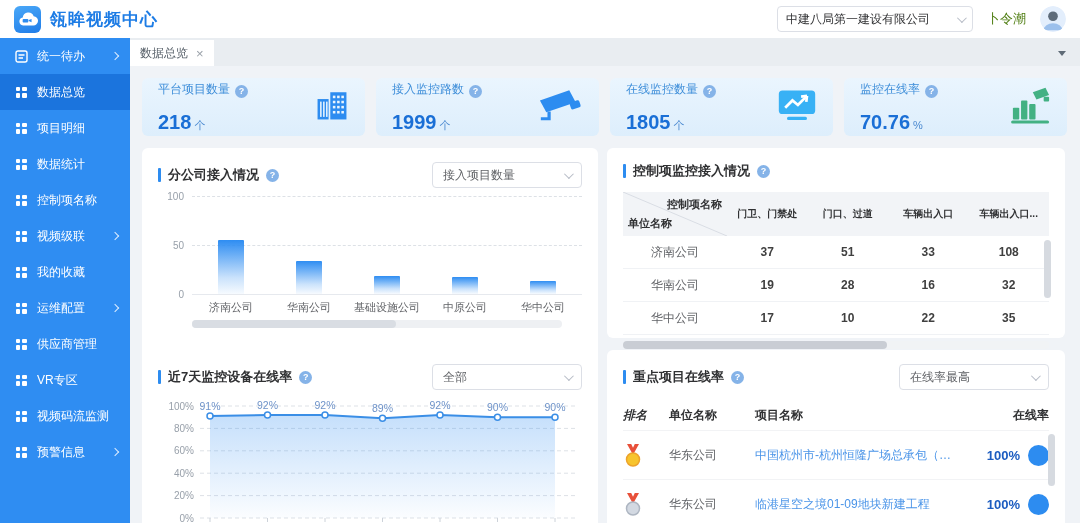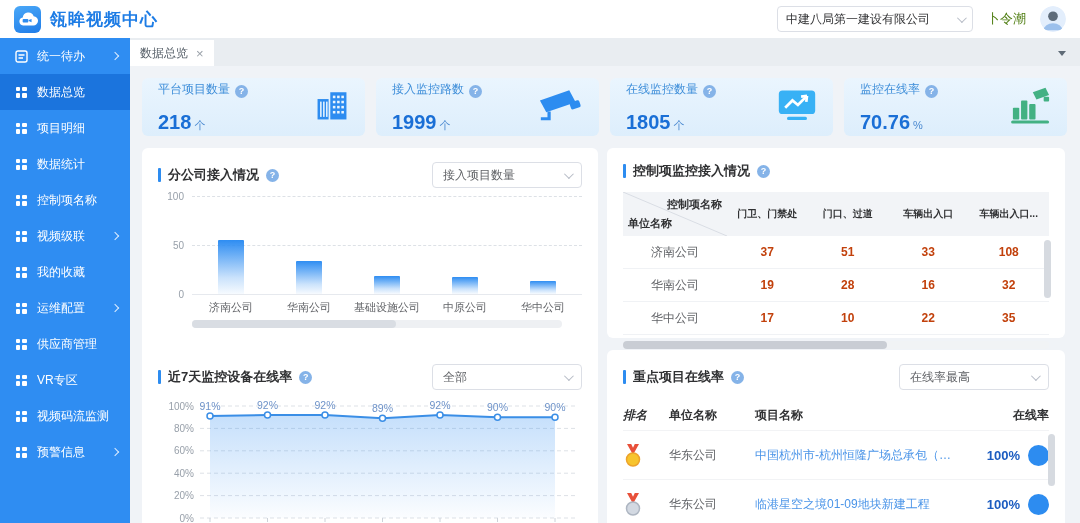--- a/index.html
+++ b/index.html
@@ -73,21 +73,21 @@
   .ctable { margin-top:12px; position:relative; }
   .crow { display:flex; align-items:stretch; }
   .chead { background:#f2f4f7; height:44px; }
   .corner { width:104px; position:relative; flex:none; }
   .corner svg { position:absolute; left:0; top:0; }
   .corner-top { position:absolute; right:5px; top:5px; font-size:11px; font-weight:bold; color:#303133; }
   .corner-bottom { position:absolute; left:5px; bottom:5px; font-size:11px; font-weight:bold; color:#303133; }
   .ccol { flex:1; display:flex; align-items:center; justify-content:center; font-size:10px; font-weight:bold; color:#303133; white-space:nowrap; overflow:hidden; }
   .cbody-row { height:33px; border-bottom:1px solid #f0f2f5; }
   .cunit { width:104px; flex:none; display:flex; align-items:center; justify-content:center; font-size:12px; color:#606266; }
-  .cval { flex:1; display:flex; align-items:center; justify-content:center; font-size:12px; font-weight:bold; color:#c2410c; }
+  .cval { flex:1; display:flex; align-items:center; justify-content:center; font-size:12px; font-weight:bold; color:#404040; }
   .vscroll { position:absolute; width:7px; border-radius:4px; background:#d6dae0; }
   .ctable-hscroll { position:absolute; left:0; bottom:-14px; width:100%; height:8px; background:#f1f3f5; border-radius:4px; }
   .ctable-hscroll .thumb { width:62%; height:8px; border-radius:4px; background:#c9cdd4; }
 
   
   .line-wrap { position:absolute; left:16px; top:44px; }
 
   
   .rtable { margin-top:10px; position:relative; }
   .rhead { display:flex; align-items:center; height:30px; font-size:12px; font-weight:bold; color:#303133; }

